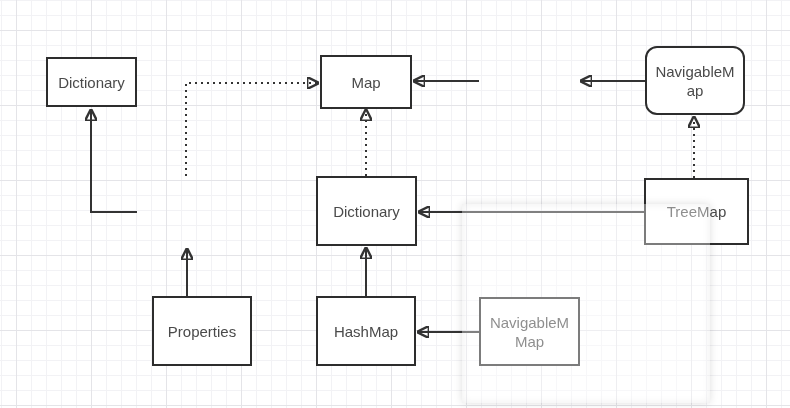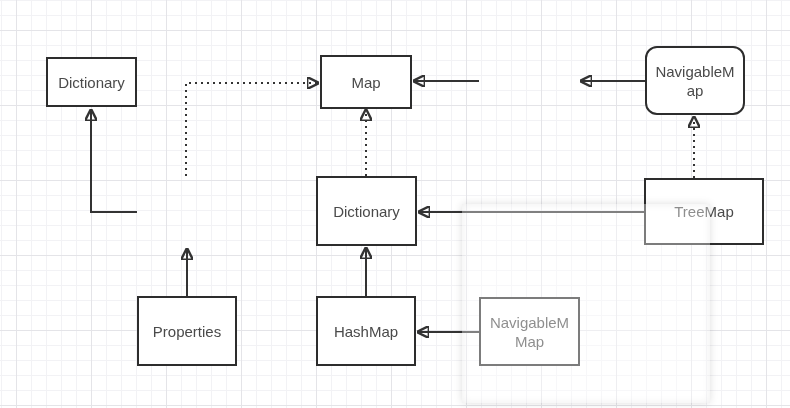--- a/index.html
+++ b/index.html
@@ -84,23 +84,23 @@
 
   <div class="node" style="left:320px;top:55px;width:92px;height:54px;">Map</div>
 
 
   <div class="node" style="left:645px;top:46px;width:100px;height:69px;border-radius:12px;">NavigableM
 ap</div>
 
 
   <div class="node" style="left:316px;top:176px;width:101px;height:70px;">Dictionary</div>
 
-  <div class="node" style="left:644px;top:178px;width:120px;height:67px;">TreeMap</div>
+  <div class="node" style="left:644px;top:178px;width:105px;height:67px;">TreeMap</div>
 
-  <div class="node" style="left:137px;top:296px;width:100px;height:70px;">Properties</div>
+  <div class="node" style="left:152px;top:296px;width:100px;height:70px;">Properties</div>
 
   <div class="node" style="left:316px;top:296px;width:100px;height:70px;">HashMap</div>
 
   <div class="node" style="left:479px;top:297px;width:101px;height:69px;">NavigableM
 Map</div>
 
   <div class="overlay"></div>
 
 </div>
 

